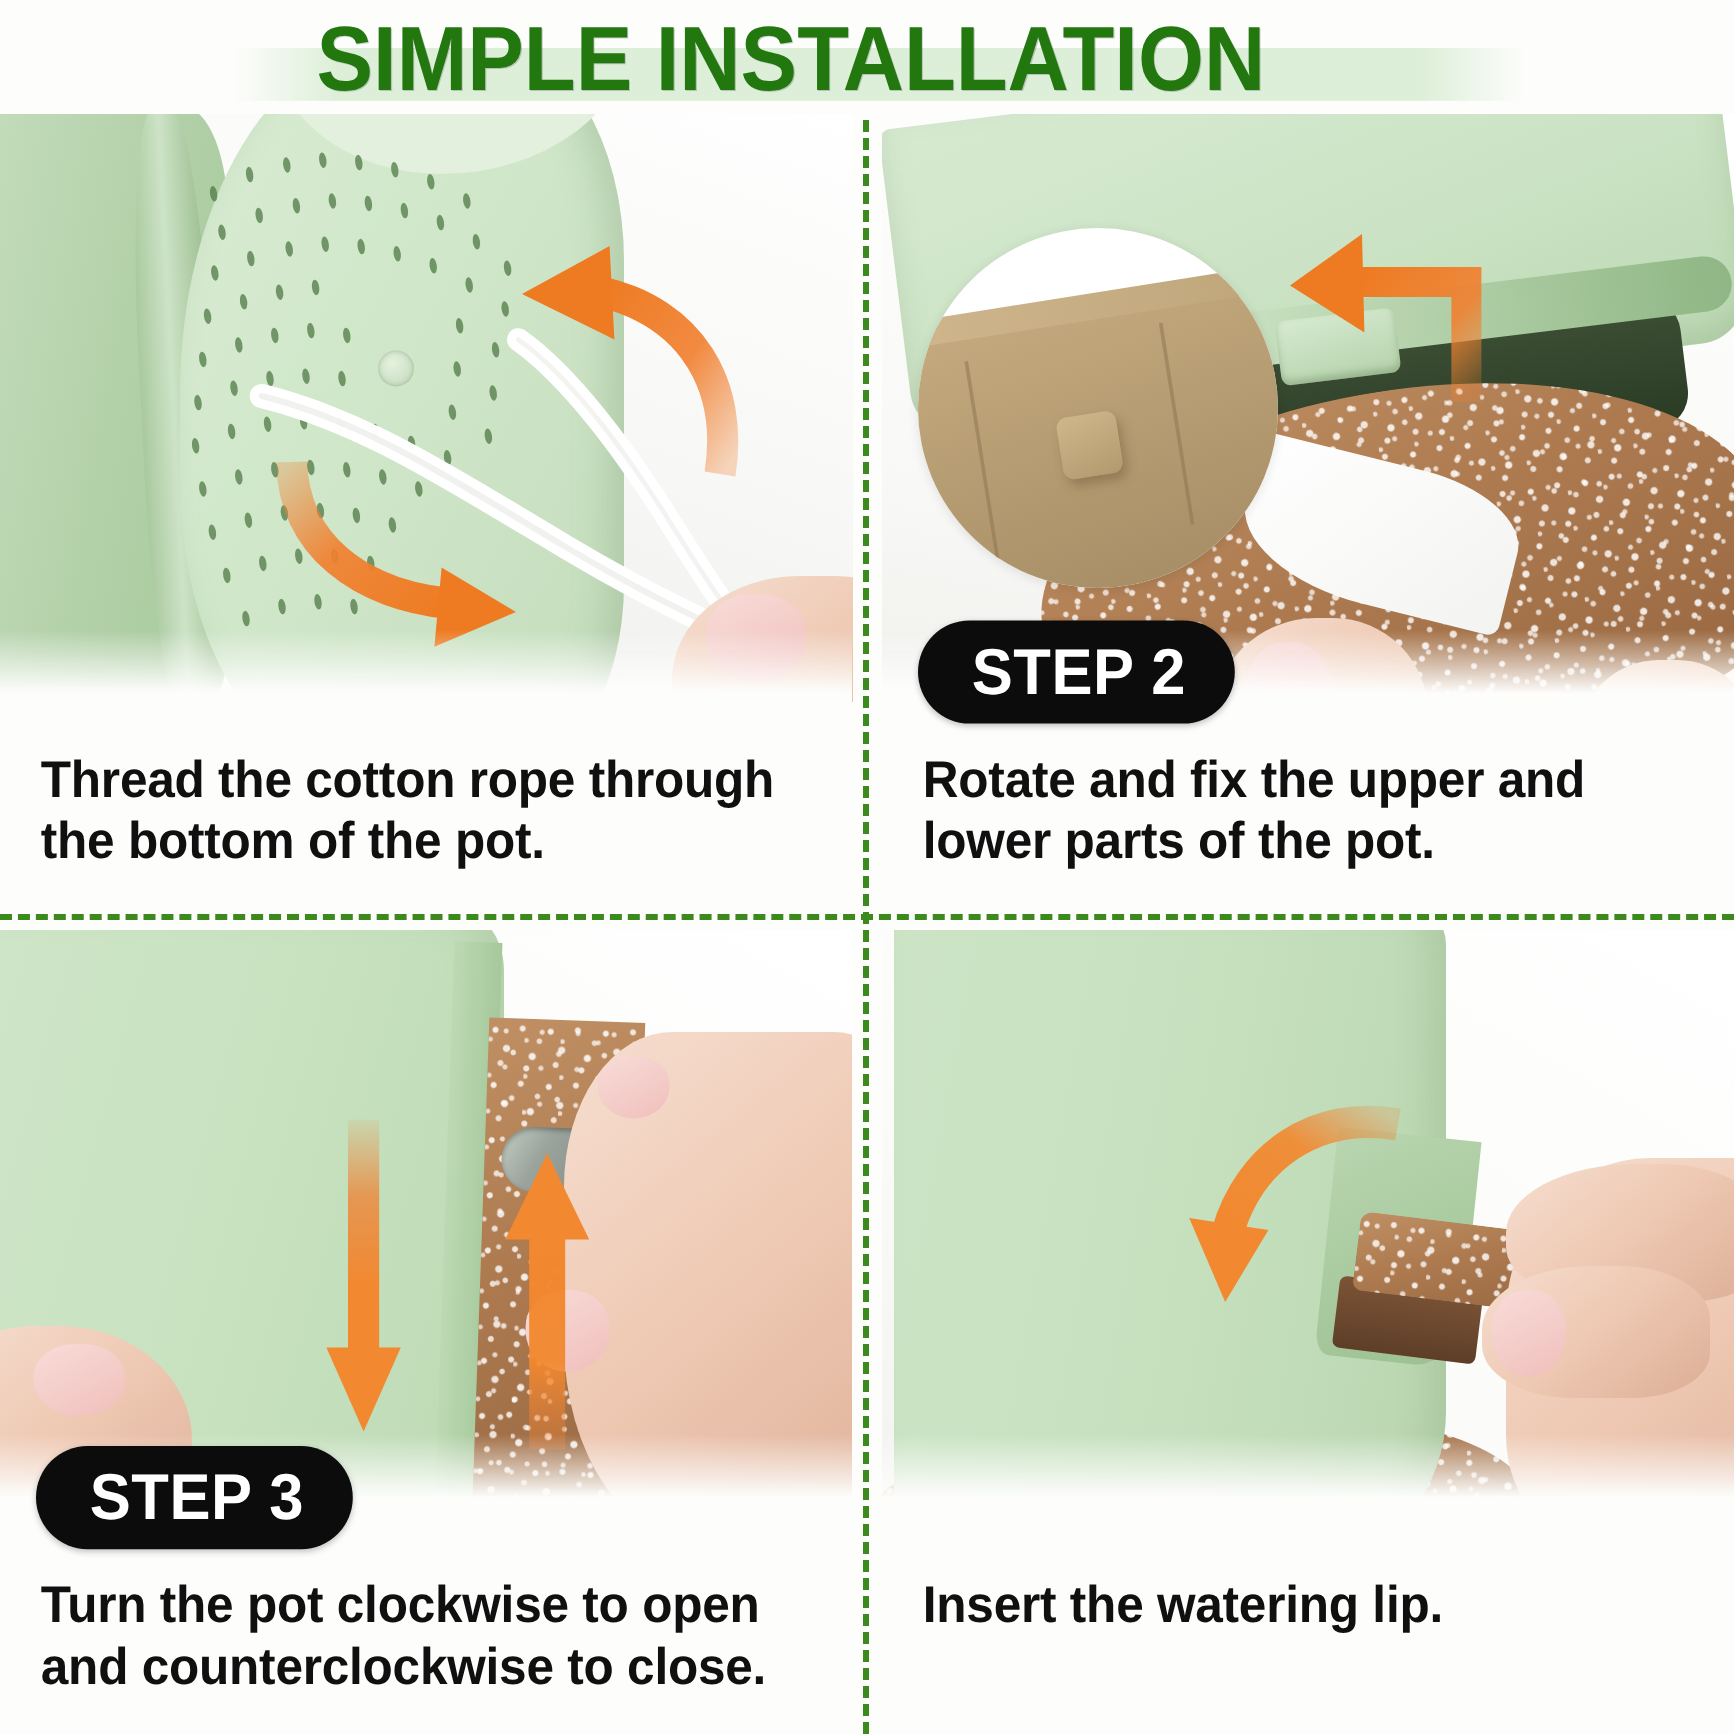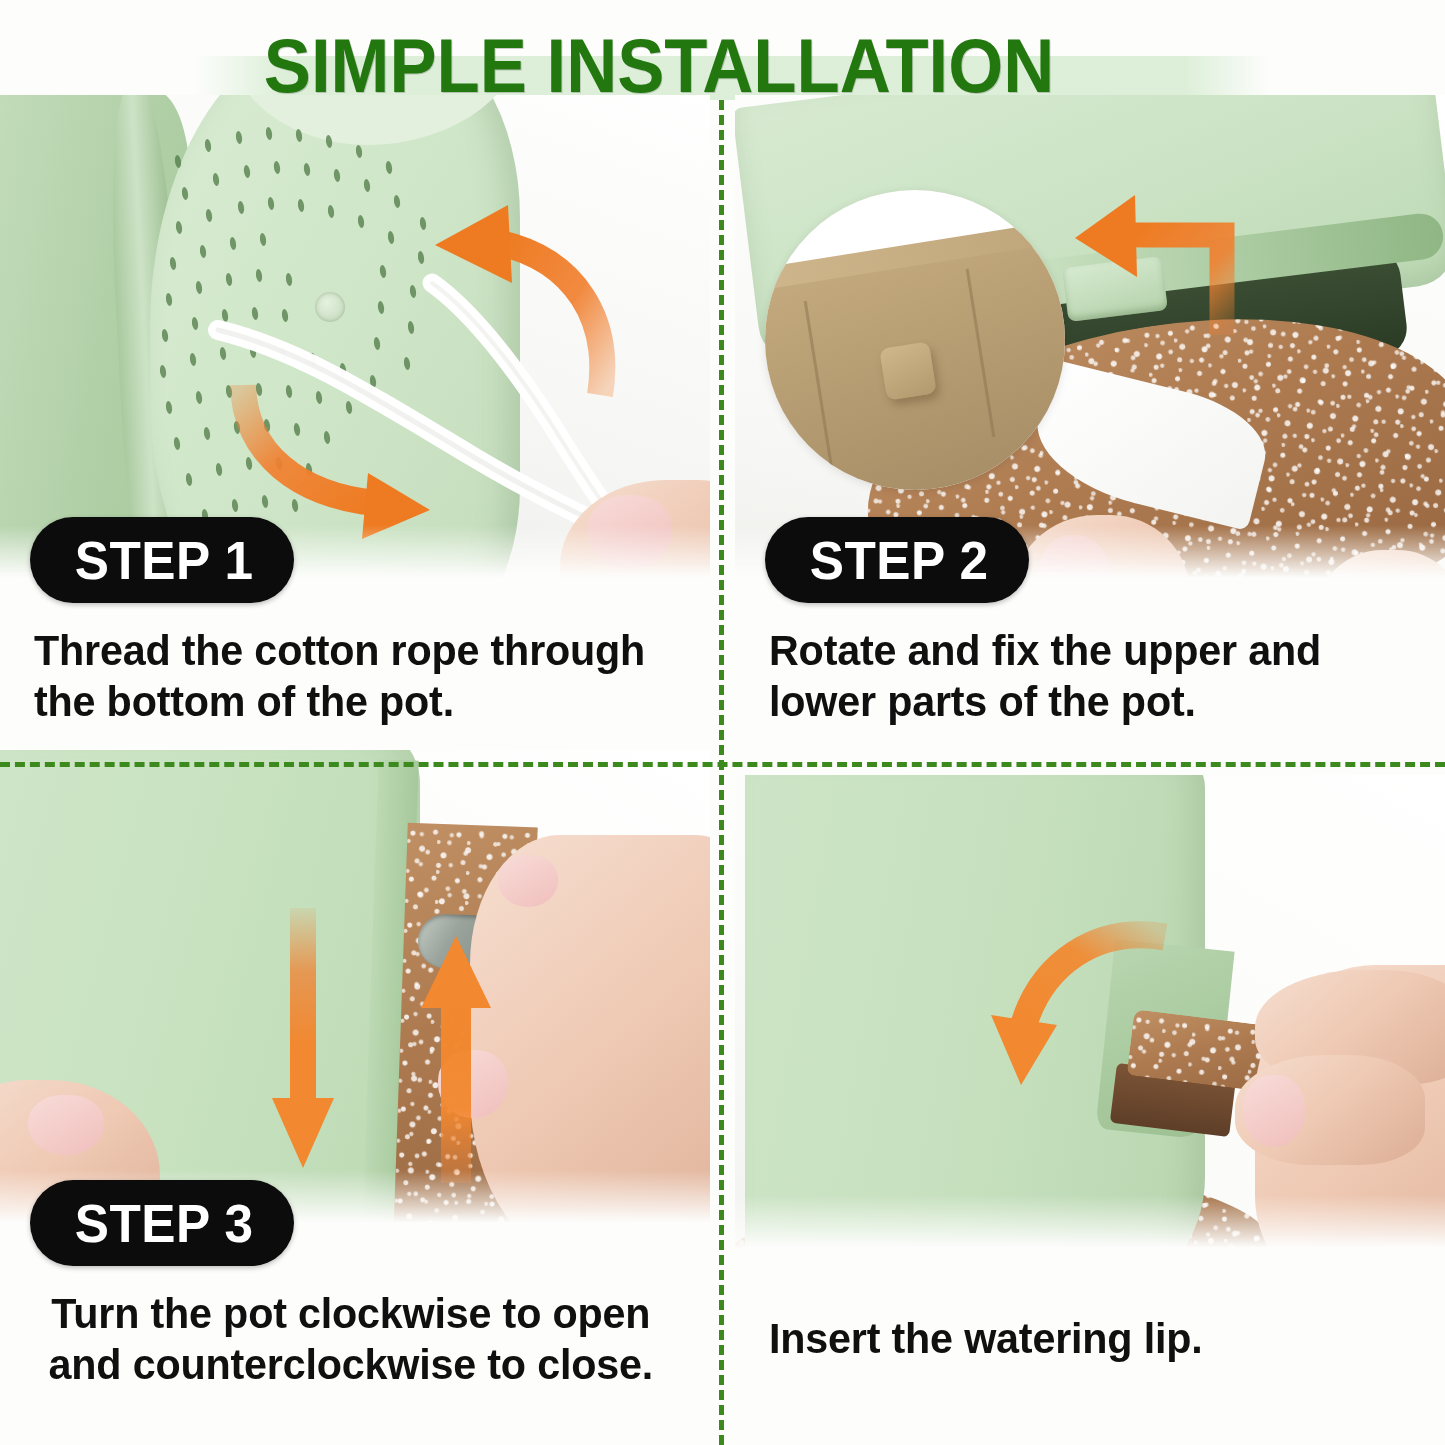--- a/index.html
+++ b/index.html
@@ -15,21 +15,21 @@
     position: relative;
     width: 1445px;
     height: 1445px;
     background: #fdfdfc;
     overflow: hidden;
   }
 
   
   .title-wrap {
     position: absolute;
-    left: 0; top: 16px;
+    left: 0; top: 0;
     width: 1319px;
     height: 95px;
     display: flex;
     align-items: center;
     justify-content: center;
     overflow: hidden;
   }
   .title-band {
     position: absolute;
     left: 195px;
@@ -60,21 +60,21 @@
     height: 1350px;
   }
   .panel {
     position: absolute;
     width: 710px;
     height: 668px;
     overflow: hidden;
   }
   .panel.p1 { left: 0;   top: 0; }
   .panel.p2 { left: 735px; top: 0; }
-  .panel.p3 { left: 0;   top: 655px; text-align: center; }
+  .panel.p3 { left: 0;   top: 680px; }
   .panel.p4 { left: 735px; top: 680px; }
 
   .photo {
     position: absolute;
     left: 0; top: 0;
     width: 710px;
     height: 490px;
     overflow: hidden;
     background: #fbfbfa;
   }
@@ -415,23 +415,20 @@
                 <stop offset="100%" stop-color="#EE7B22" stop-opacity="1"></stop>
               </linearGradient>
             </defs>
             <path d="M243 290 C 245 360, 300 400, 375 408" stroke="url(#ag2)" stroke-width="26" fill="none" stroke-linecap="butt"></path>
             <polygon points="368,378 430,415 362,444" fill="#EE7B22"></polygon>
           </svg>
         </div>
         <div class="panel-photo-fade"></div>
       </div>
 
-      <div class="badge">
-        <span class="badge-label">STEP 1</span>
-      </div>
       <div class="caption">Thread the cotton rope through the bottom of the pot.</div>
     </div>
 
     <div class="panel p2">
       <div class="photo">
         <div class="scene soft">
           <div class="p2-bg"></div>
           <div class="p2-greenplate"></div>
           <div class="p2-dark"></div>
           <div class="p2-greenrim"></div>

